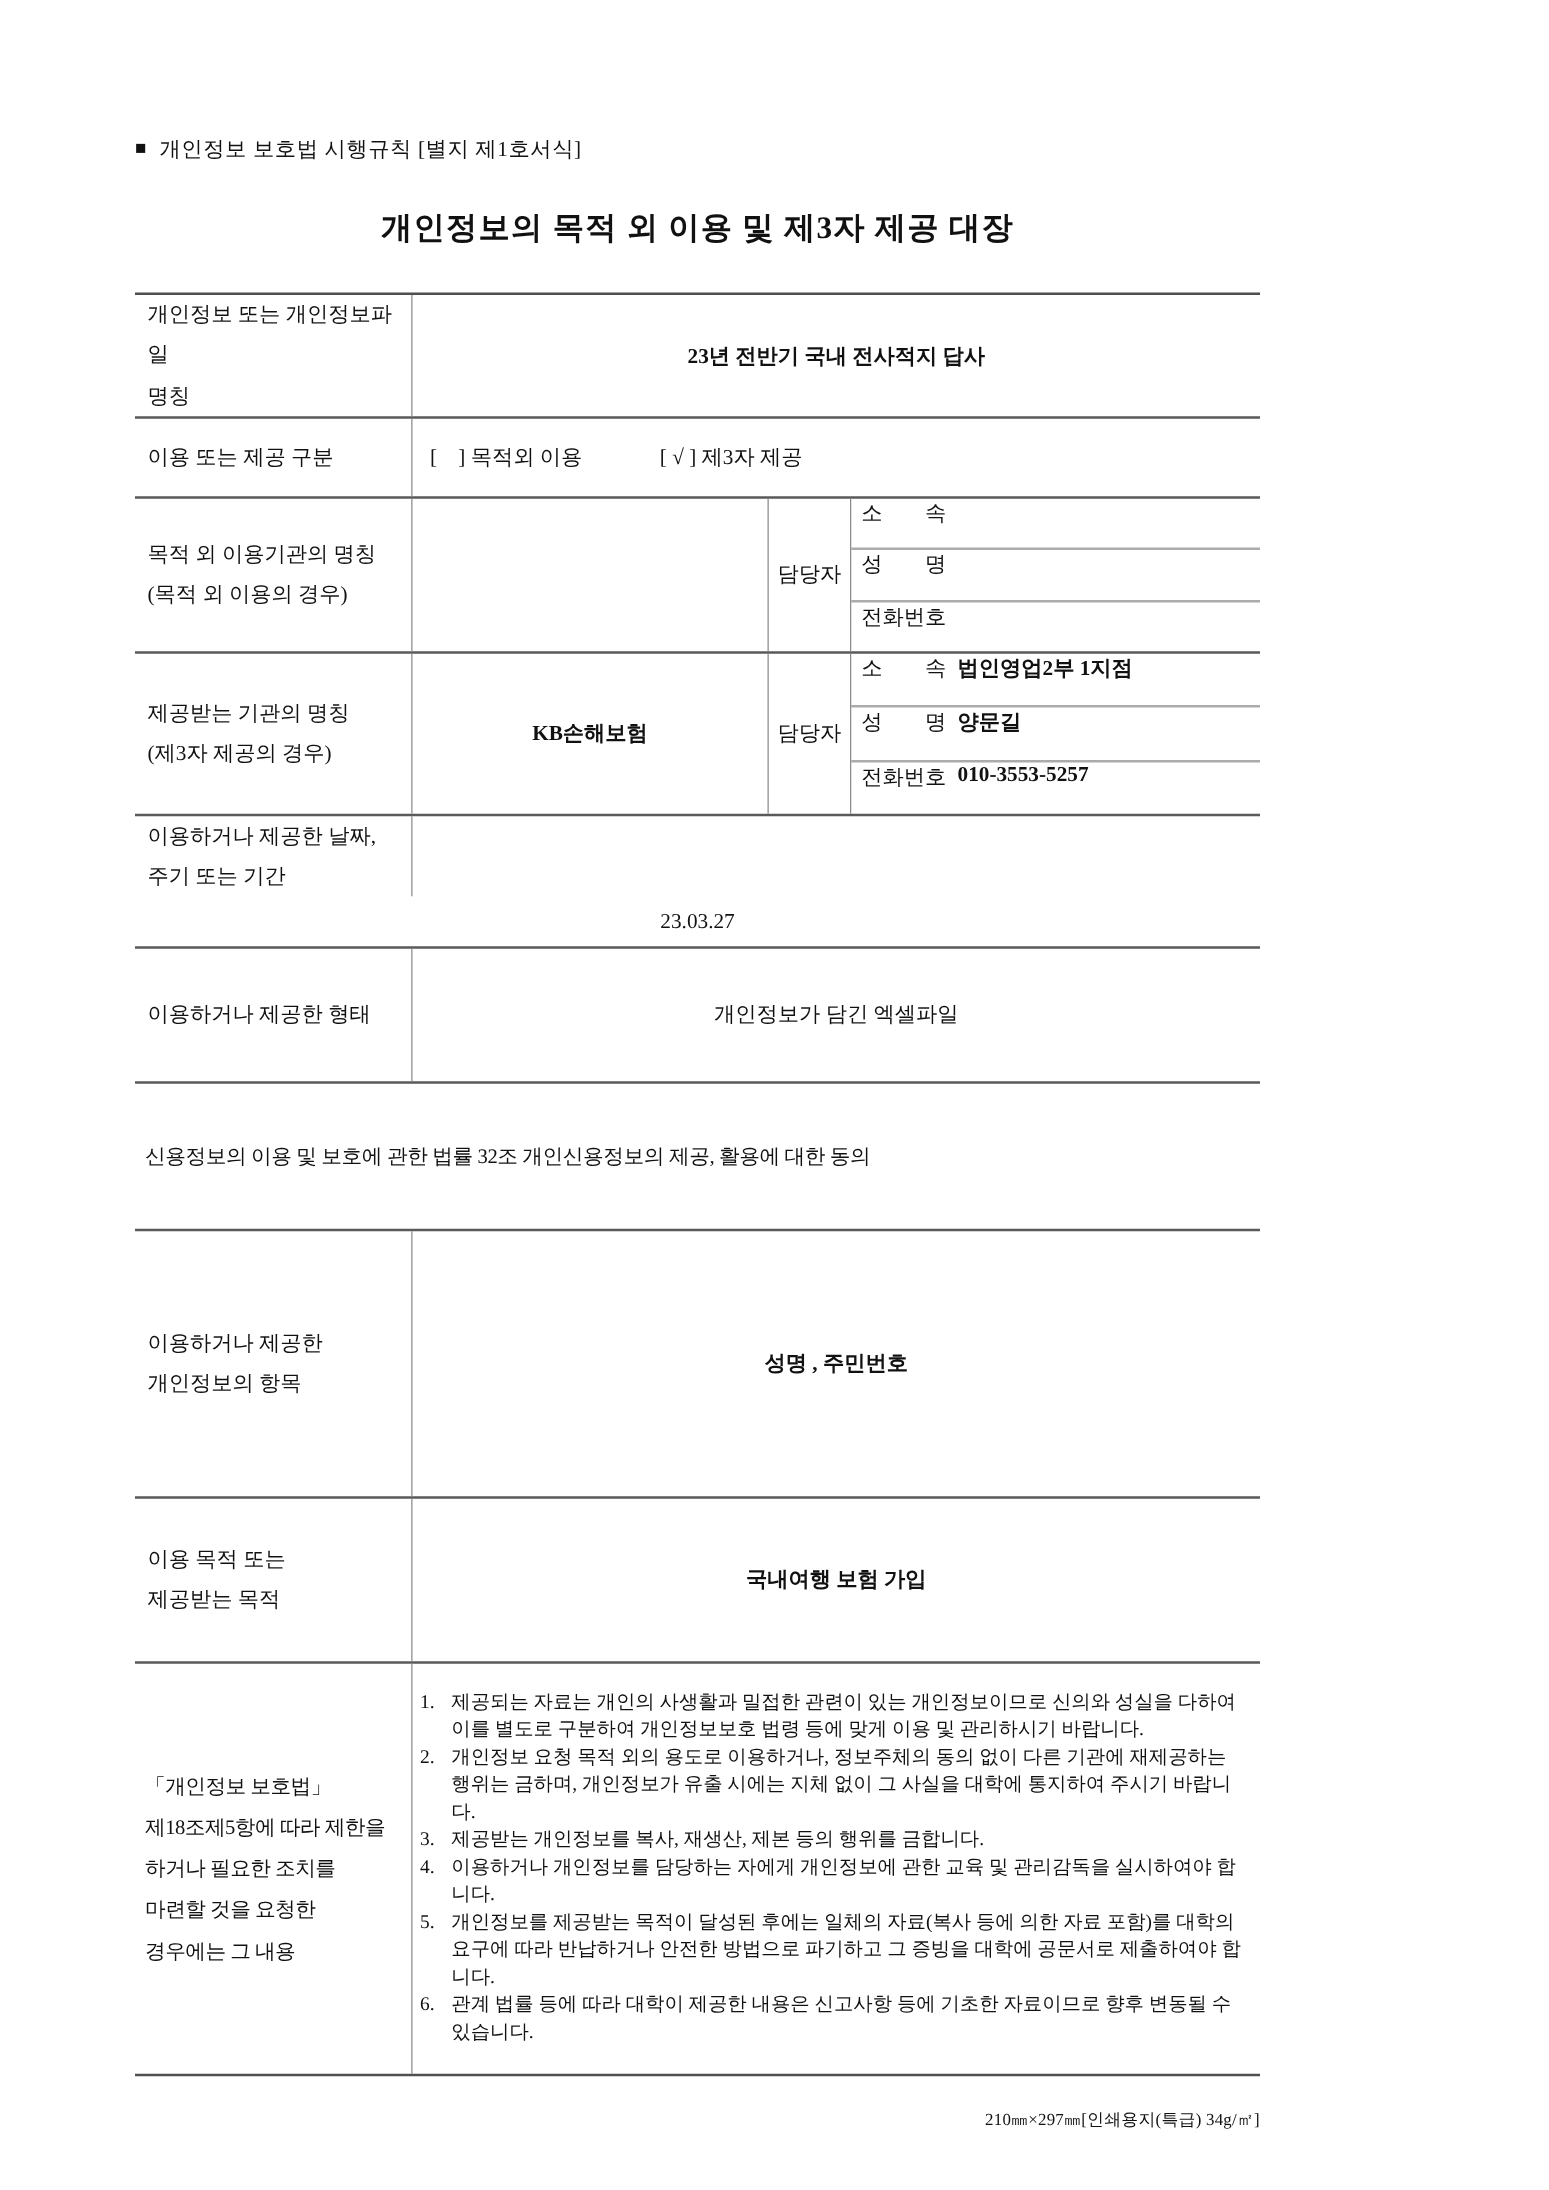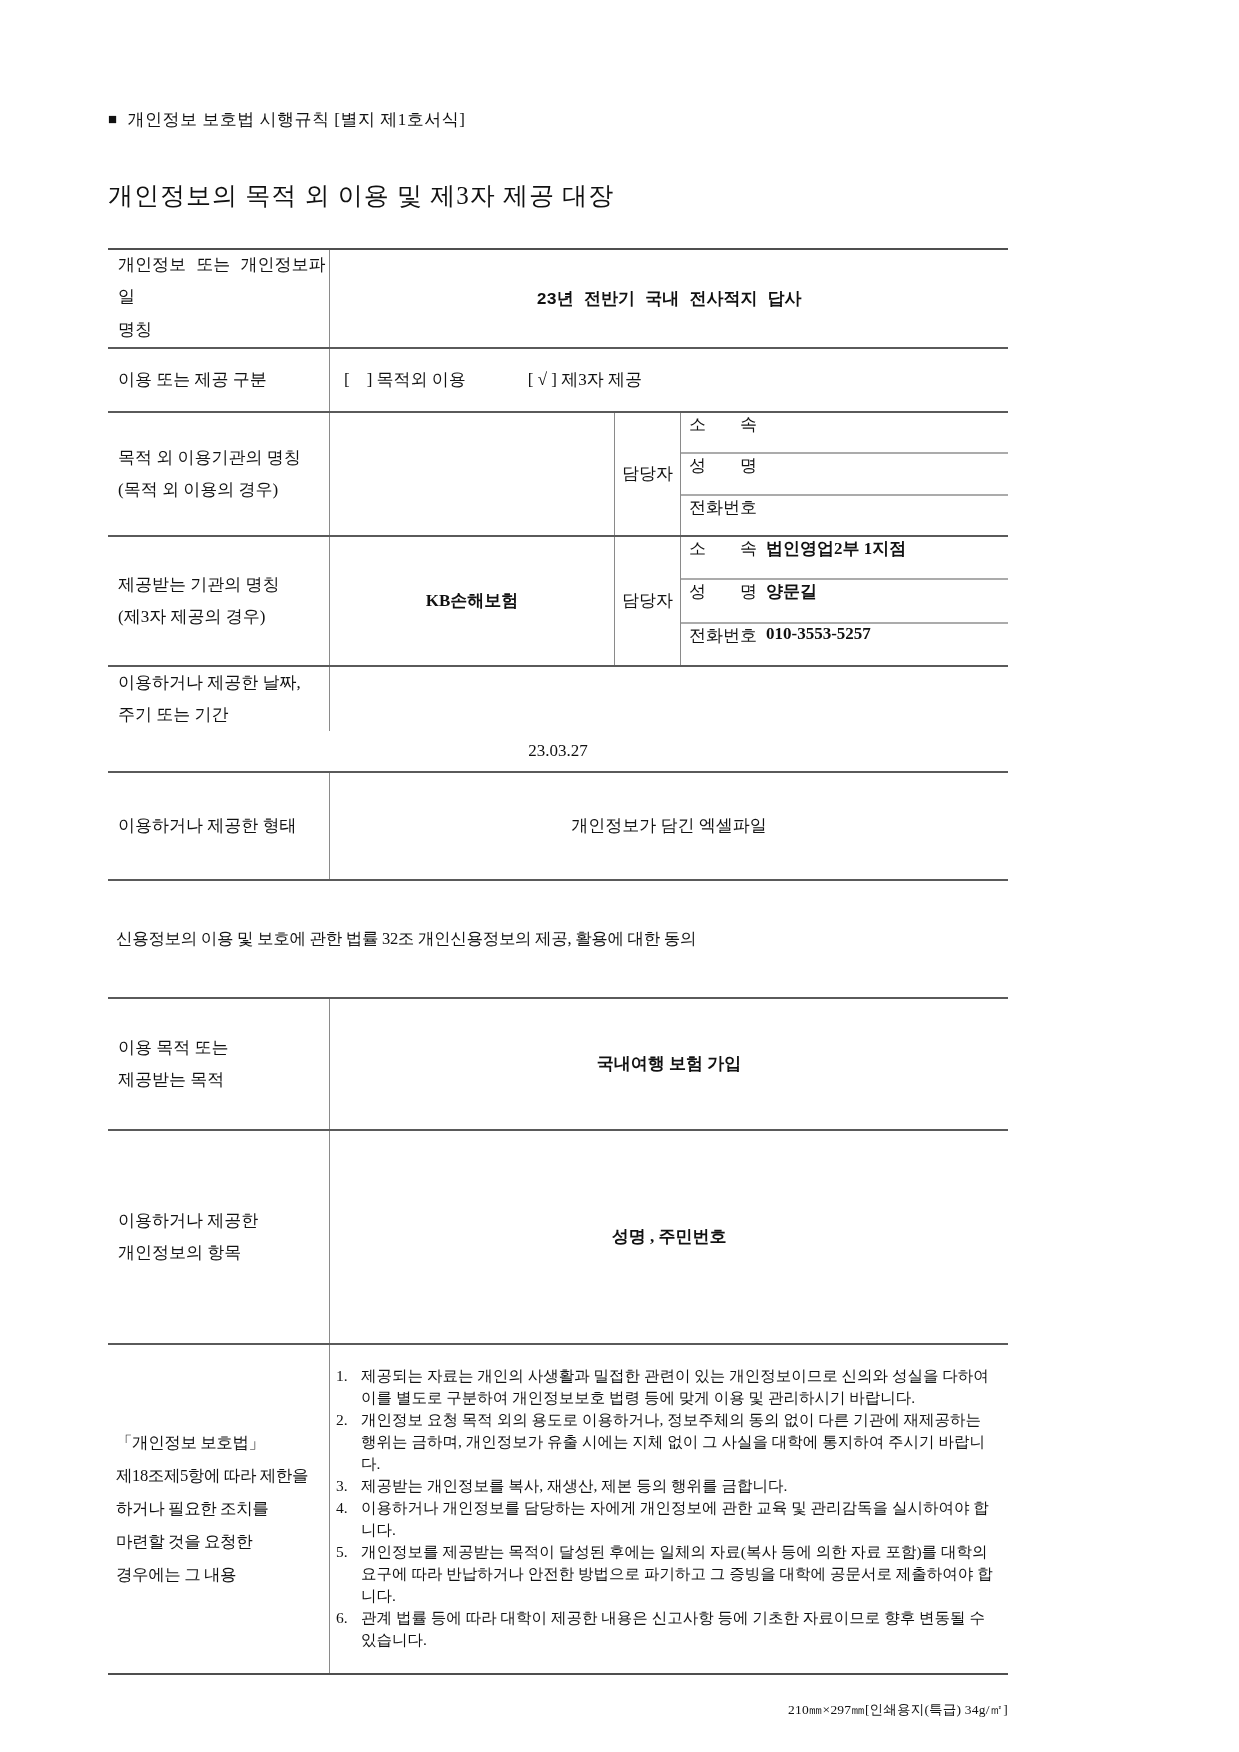--- a/index.html
+++ b/index.html
@@ -23,23 +23,24 @@
     letter-spacing:0.5px;
     display:flex;
     align-items:center;
     gap:10px;
   }
   .form-ref .sq{
     font-size:15px;
     line-height:1;
   }
   .doc-title{
-    margin-top:48px;
+    margin-top:34px;
+    text-align:center;
     font-size:25px;
-    font-weight:normal;
+    font-weight:bold;
     letter-spacing:1px;
   }
   .tbl{
     margin-top:36px;
     border-top:2px solid #4f4f4f;
     border-bottom:2px solid #4f4f4f;
     width:900px;
   }
   .row{display:flex;box-sizing:border-box;}
   .row + .row{border-top:2px solid #5a5a5a;}
@@ -90,21 +91,21 @@
   .subrow{
     flex:1;
     display:flex;
     align-items:flex-start;
     padding-left:8px;
     font-size:17px;
   }
   .subrow + .subrow{border-top:2px solid #ababab;}
   .subrow .sl{white-space:pre;}
   .subrow .sv{margin-left:9px;font-weight:bold;white-space:pre;}
-  .r1{min-height:72px;font-family:Liberation Mono, monospace;}
+  .r1{min-height:72px;}
   .r2{min-height:64px;}
   .r3{min-height:124px;}
   .r4{min-height:130px;}
   .r5{min-height:106px;flex-direction:column;}
   .r6{min-height:108px;}
   .r7{min-height:118px;}
   .r8{min-height:132px;}
   .r9{min-height:214px;}
   .r10{min-height:330px;}
   .opts{gap:62px;padding-left:14px;font-family:Liberation Serif, serif;}
@@ -221,34 +222,34 @@
         <div class="c1">
           <span class="lbl">이용하거나 제공한 형태</span>
         </div>
         <div class="c2 vcenter">개인정보가 담긴 엑셀파일</div>
       </div>
 
       <div class="row r7 row-legal">
         <div class="c2">신용정보의 이용 및 보호에 관한 법률 32조 개인신용정보의 제공, 활용에 대한 동의</div>
       </div>
 
+      <div class="row r9">
+        <div class="c1">
+          <span class="lbl">이용하거나 제공한
+개인정보의 항목</span>
+        </div>
+        <div class="c2 vcenter bold">성명 , 주민번호</div>
+      </div>
+
       <div class="row r8">
         <div class="c1">
           <span class="lbl">이용 목적 또는
 제공받는 목적</span>
         </div>
         <div class="c2 vcenter bold">국내여행 보험 가입</div>
-      </div>
-
-      <div class="row r9">
-        <div class="c1">
-          <span class="lbl">이용하거나 제공한
-개인정보의 항목</span>
-        </div>
-        <div class="c2 vcenter bold">성명 , 주민번호</div>
       </div>
 
       <div class="row r10">
         <div class="c1">
           <span class="lbl">「개인정보 보호법」
 제18조제5항에 따라 제한을
 하거나 필요한 조치를
 마련할 것을 요청한
 경우에는 그 내용</span>
         </div>

